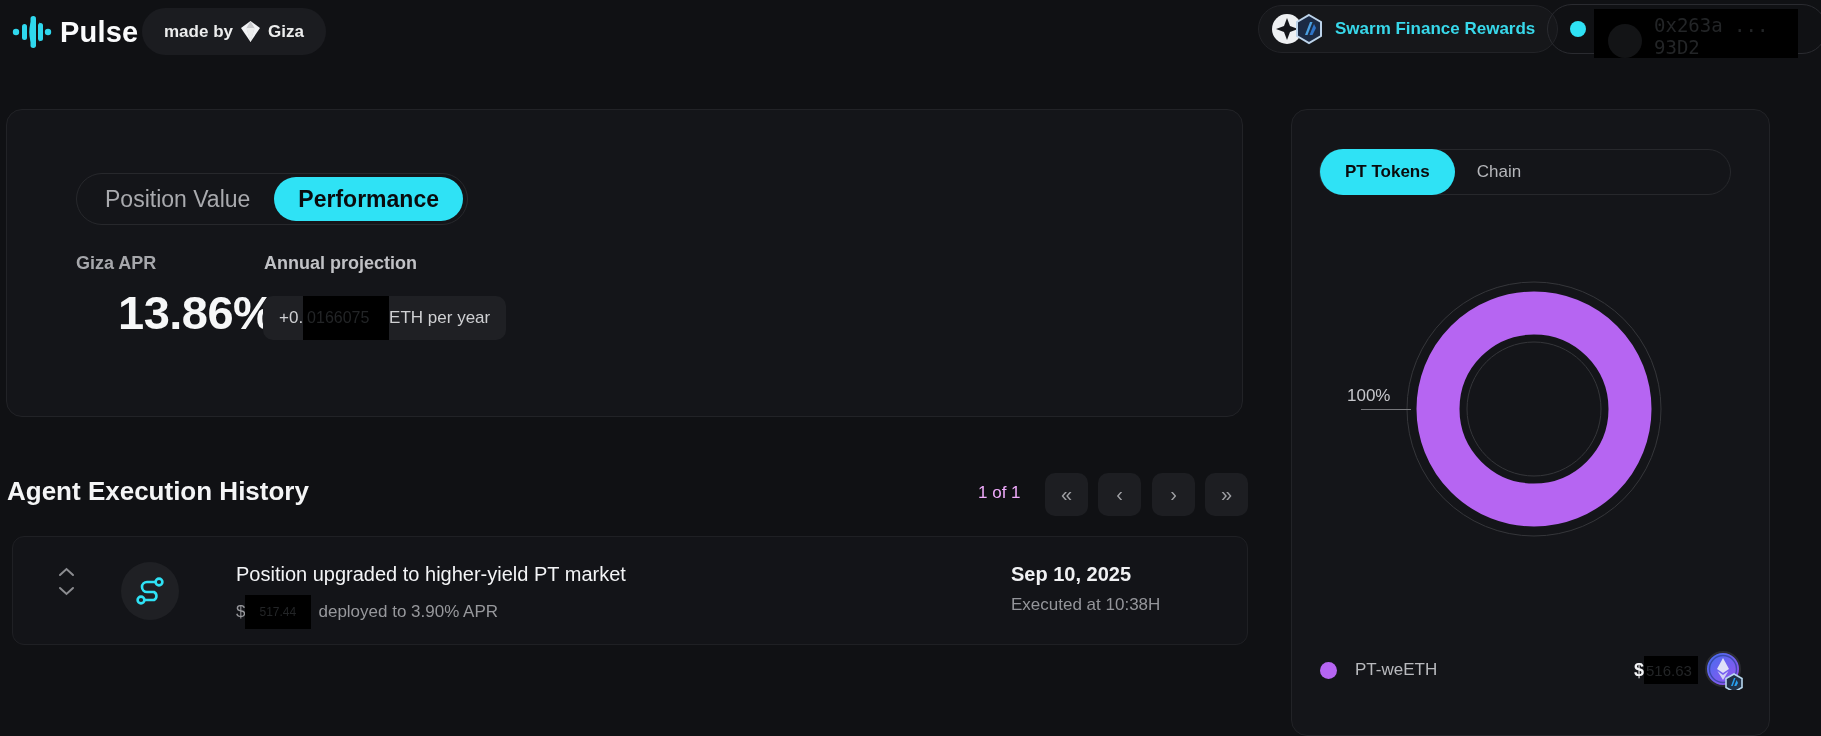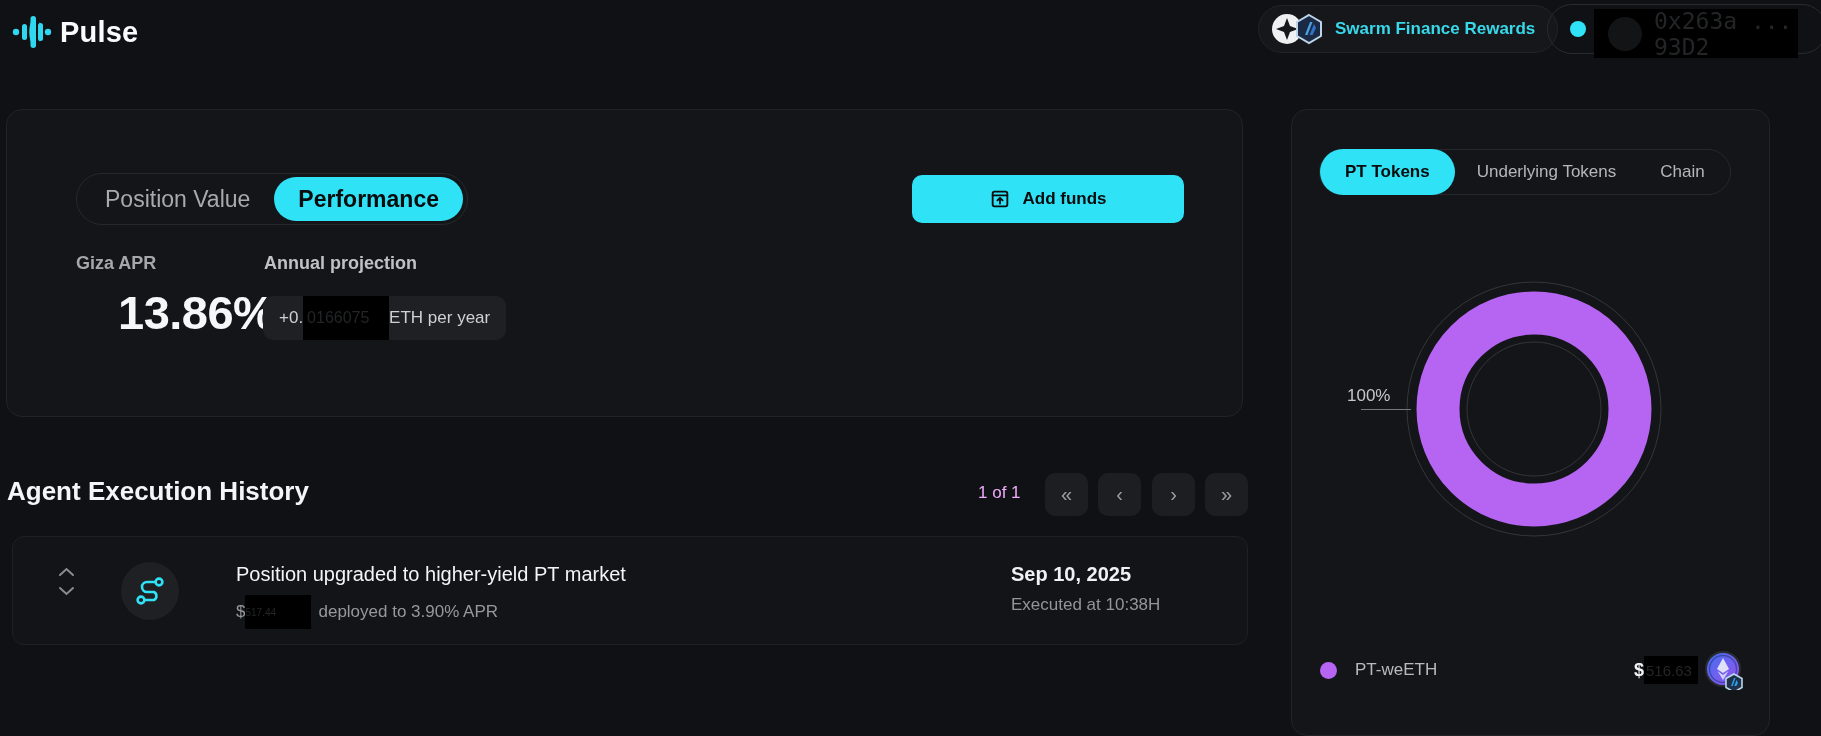--- a/index.html
+++ b/index.html
@@ -22,21 +22,21 @@
     display:flex; align-items:center; gap:10px; cursor:pointer; }
   .rewards-label { font-size:17px; font-weight:700; color:#38d8ea; }
   .icon-stack { display:flex; align-items:center; }
   .icon-stack > *:nth-child(2){ margin-left:-10px; }
   .wallet-pill { position:absolute; left:1547px; top:4px; width:280px; height:50px;
     border:1px solid #2a2b30; border-radius:999px; display:flex; align-items:center;
     padding-left:22px; cursor:pointer; }
   .status-dot { width:16px; height:16px; border-radius:50%; background:#2fe2f5; }
   .redact { background:#000; color:#232527; display:inline-flex; align-items:center; overflow:hidden; }
   .wallet-redact { position:absolute; left:46px; top:4px; width:204px; height:49px;
-    font-family:"DejaVu Sans Mono", monospace; font-size:23px; padding-left:14px; gap:12px; }
+    font-family:"DejaVu Sans Mono", monospace; font-size:19px; padding-left:14px; gap:12px;align-items:flex-end; }
   .wallet-avatar { width:34px; height:34px; border-radius:50%; background:#131416; flex:none; }
 
   
   .perf-card { position:absolute; left:6px; top:109px; width:1237px; height:308px;
     background:#141519; border:1px solid #222327; border-radius:16px; }
   .toggle { position:absolute; left:69px; top:63px; height:52px; padding:4px;
     border:1px solid #27282c; border-radius:999px; display:flex; align-items:center; }
   .toggle-opt { padding:0 24px; font-size:23px; color:#a9aaae; height:44px;
     display:flex; align-items:center; border-radius:999px; cursor:pointer; }
   .toggle-opt.active { background:#2fe2f5; color:#0a0b0d; font-weight:600; }
@@ -64,21 +64,21 @@
     font-size:20px; color:#9fa0a4; cursor:pointer; }
   .history-row { position:absolute; left:12px; top:536px; width:1236px; height:109px;
     background:#131418; border:1px solid #1f2024; border-radius:12px; }
   .row-chevrons { position:absolute; left:45px; top:30px; display:flex; flex-direction:column; gap:9px; }
   .row-chevrons svg { cursor:pointer; display:block; }
   .row-icon { position:absolute; left:108px; top:25px; width:58px; height:58px; border-radius:50%;
     background:#1f2024; display:flex; align-items:center; justify-content:center; }
   .row-text { position:absolute; left:223px; top:26px; }
   .row-title { font-size:20px; color:#f3f4f6; font-weight:500; }
   .row-sub { margin-top:9px; font-size:17px; color:#97989c; display:flex; align-items:center; }
-  .amount-redact { width:66px; height:34px; font-size:10px; padding-left:0; margin-right:7px; }
+  .amount-redact { width:66px; height:34px; font-size:12px; padding-left:14px; margin-right:7px; }
   .row-when { position:absolute; left:998px; top:26px; }
   .row-date { font-size:20px; font-weight:600; color:#f0f1f3; }
   .row-exec { margin-top:9px; font-size:17px; color:#94959a; }
 
   
   .alloc-panel { position:absolute; left:1291px; top:109px; width:479px; height:627px;
     background:#141519; border:1px solid #222327; border-radius:16px; }
   .alloc-tabs { position:absolute; left:27px; top:39px; width:412px; height:46px;
     border:1px solid #27282c; border-radius:999px; display:flex; align-items:center; }
   .alloc-tab { font-size:17px; color:#b5b6ba; cursor:pointer; padding:0 22px; height:46px;
@@ -105,20 +105,29 @@
       <rect x="10" y="12" width="5" height="16" rx="2.5" fill="#2fd8ee"></rect>
       <path d="M21 6 C16 12 16 28 21 34 C20 26 20 14 21 6 Z" fill="#2fd8ee"></path>
       <rect x="18.5" y="4" width="5.5" height="32" rx="2.7" fill="#2fd8ee"></rect>
       <path d="M27 10 C30 15 30 25 27 30 C28 24 28 16 27 10 Z" fill="#2fd8ee"></path>
       <rect x="26" y="11" width="5" height="18" rx="2.5" fill="#2fd8ee"></rect>
       <circle cx="36" cy="20" r="3.2" fill="#2fd8ee"></circle>
     </svg>
     <span class="logo-name">Pulse</span>
   </div>
 
+  <div class="made-by">
+    <span>made by</span>
+    <svg width="19" height="21" viewBox="0 0 19 21">
+      <polygon points="9.5,0 19,7 9.5,21 0,7" fill="#f2f3f5"></polygon>
+      <polygon points="9.5,0 13.5,7 9.5,21 5.5,7" fill="#c9cacd"></polygon>
+      <polygon points="5.5,7 13.5,7 9.5,21" fill="#eceded"></polygon>
+    </svg>
+    <span>Giza</span>
+  </div>
 
   <div class="rewards-pill">
     <span class="icon-stack">
       <svg width="32" height="32" viewBox="0 0 32 32">
         <circle cx="16" cy="16" r="15" fill="#eef0f2"></circle>
         <path d="M16 5 L19 13 L27 16 L19 19 L16 27 L13 19 L5 16 L13 13 Z" fill="#15161a"></path>
       </svg>
       <svg width="32" height="32" viewBox="0 0 32 32">
         <polygon points="16,2 28,9 28,23 16,30 4,23 4,9" fill="#1b2a44" stroke="#bcd3ea" stroke-width="2"></polygon>
         <path d="M12 22 L17 9 L19.5 9 L14.5 22 Z" fill="#4a9fe0"></path>
@@ -137,28 +146,20 @@
   </div>
 </div>
 
 <div class="perf-card">
   <div class="toggle">
     <div class="toggle-opt">Position Value</div>
     <div class="toggle-opt active">Performance</div>
   </div>
 
 
-  <div class="btn btn-addfunds">
-    <svg width="22" height="22" viewBox="0 0 24 24" fill="none" stroke="#0a0b0d" stroke-width="2" stroke-linecap="round" stroke-linejoin="round">
-      <path d="M4 8 V6 a2 2 0 0 1 2-2 h12 a2 2 0 0 1 2 2 v2"></path>
-      <path d="M4 8 h16 a0 0 0 0 1 0 0 v10 a2 2 0 0 1 -2 2 h-12 a2 2 0 0 1 -2-2 Z" fill="none"></path>
-      <path d="M12 17 v-6 M9.2 13.5 L12 10.7 L14.8 13.5"></path>
-    </svg>
-    <span>Add funds</span>
-  </div>
 
   <div class="stat-label apr-label">Giza APR</div>
   <div class="apr-value">13.86%</div>
 
   <div class="stat-label proj-label">Annual projection</div>
   <div class="proj-pill">
     <span>+0.</span>
     <span class="redact proj-redact">0166075</span>
     <span>ETH per year</span>
   </div>
@@ -197,21 +198,20 @@
   </div>
   <div class="row-when">
     <div class="row-date">Sep 10, 2025</div>
     <div class="row-exec">Executed at 10:38H</div>
   </div>
 </div>
 
 <div class="alloc-panel">
   <div class="alloc-tabs">
     <div class="alloc-tab active">PT Tokens</div>
-    <div class="alloc-tab">Underlying Tokens</div>
     <div class="alloc-tab">Chain</div>
   </div>
 
   <div class="donut-wrap">
     <svg width="260" height="260" viewBox="0 0 260 260">
       <circle cx="130" cy="130" r="127" fill="none" stroke="#35363a" stroke-width="1"></circle>
       <circle cx="130" cy="130" r="96" fill="none" stroke-width="43" stroke="#b665f2"></circle>
       <circle cx="130" cy="130" r="67" fill="none" stroke="#35363a" stroke-width="1"></circle>
     </svg>
   </div>

